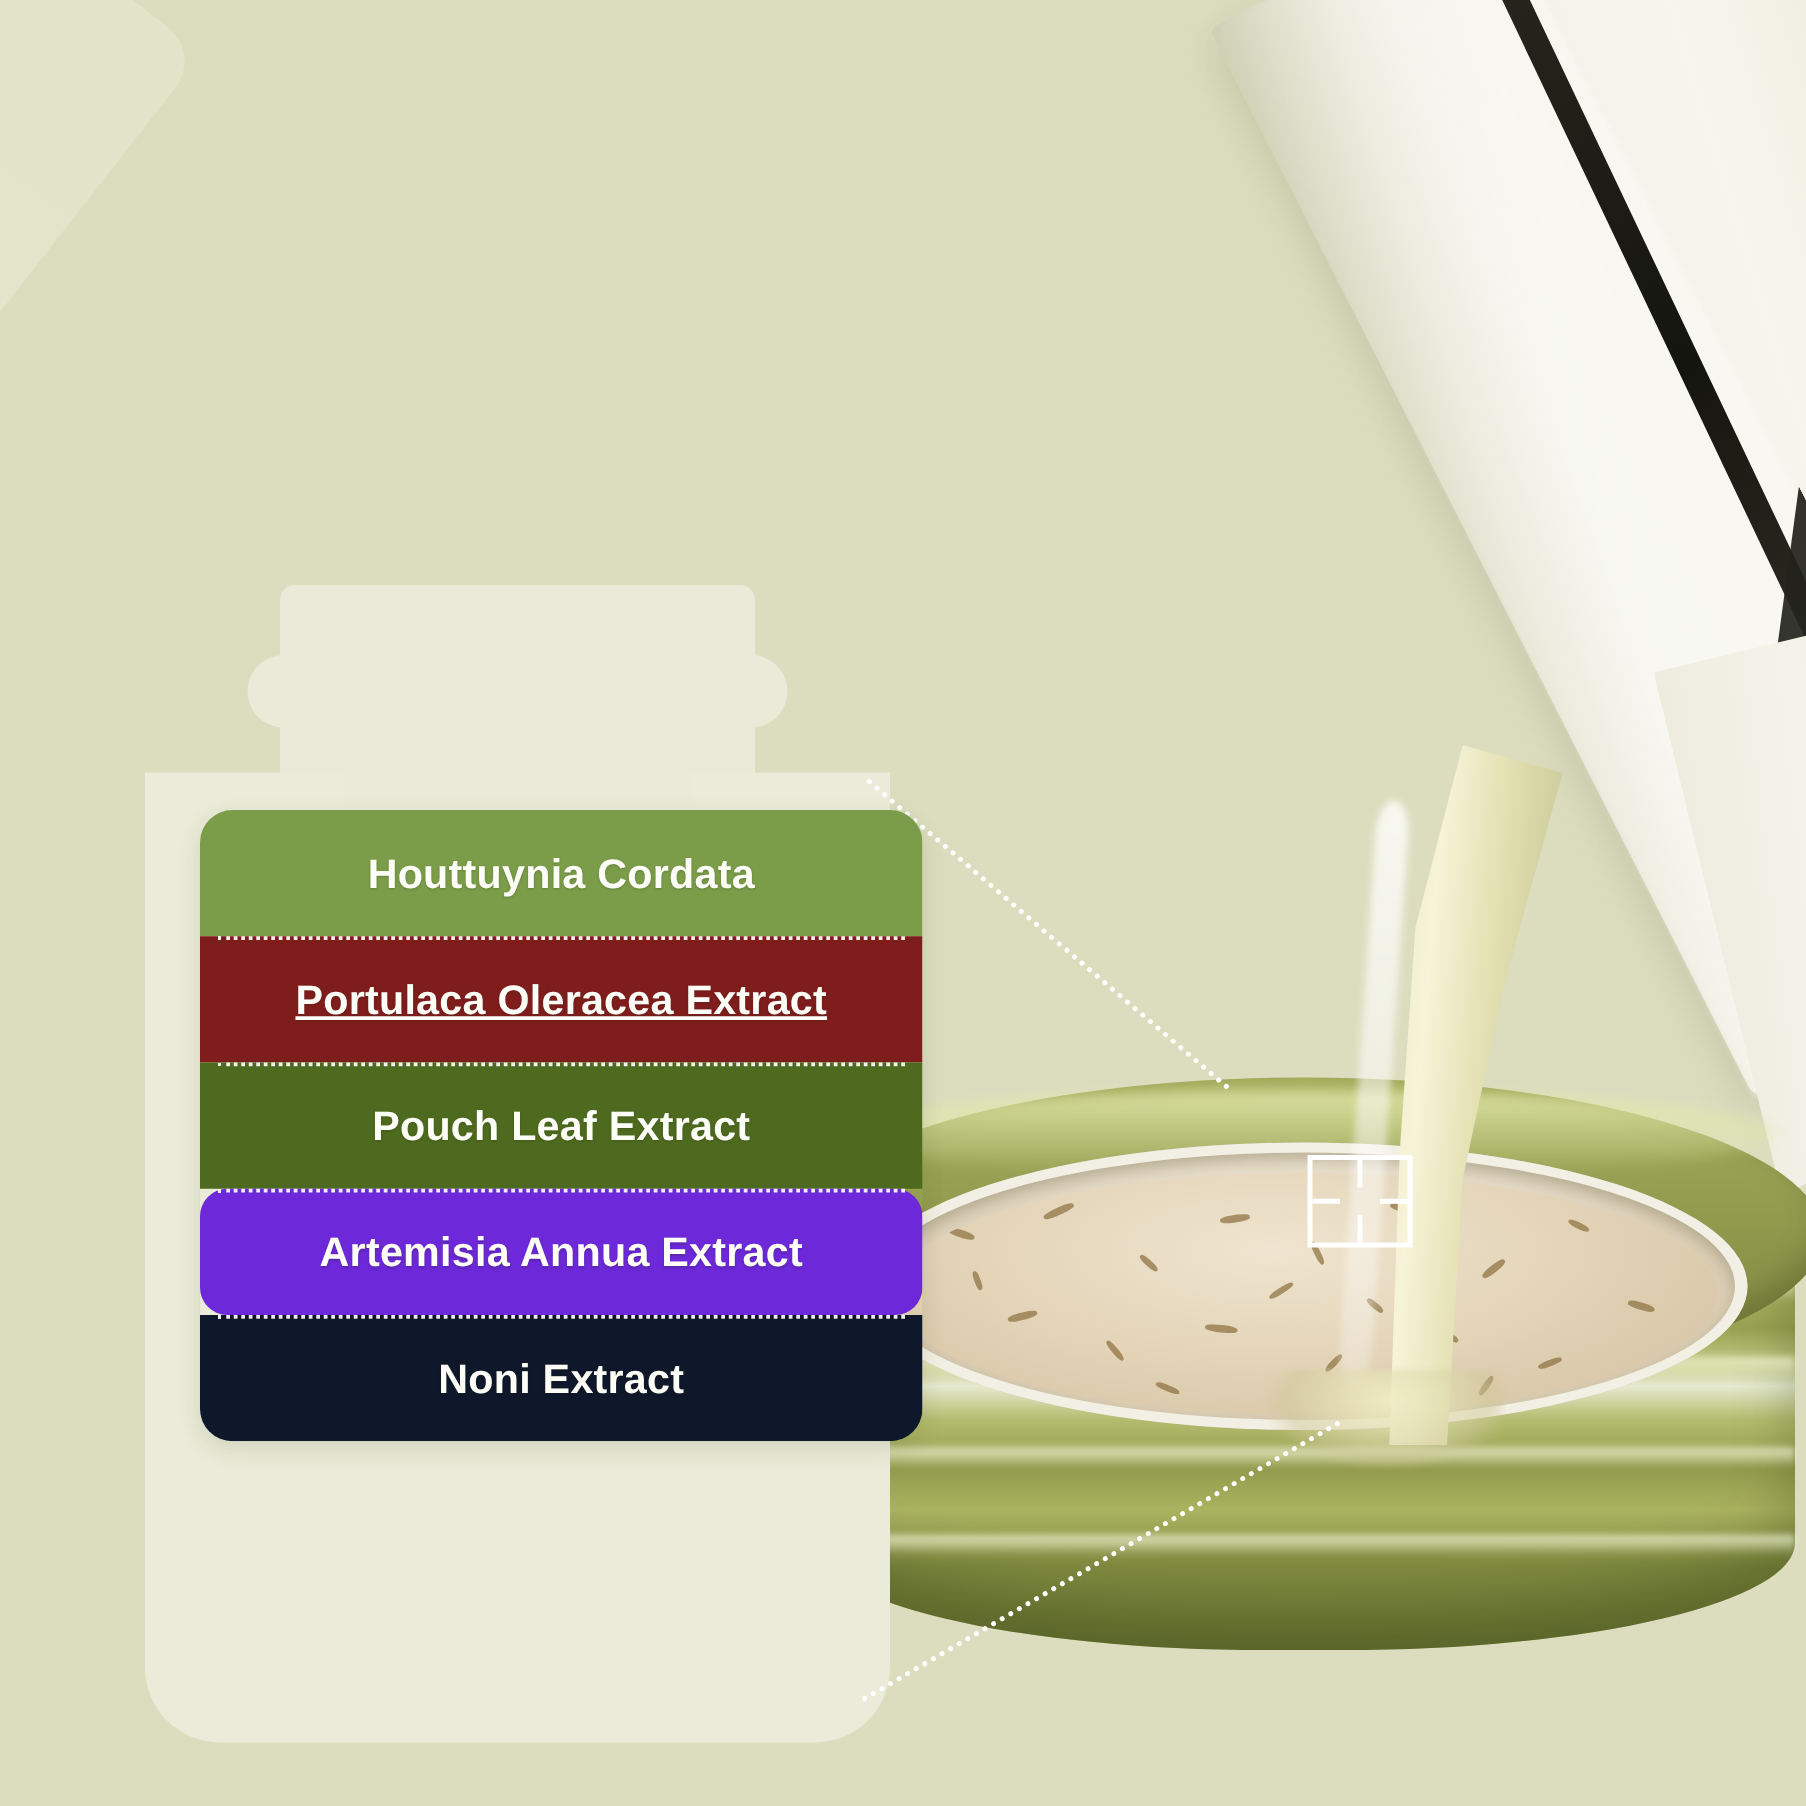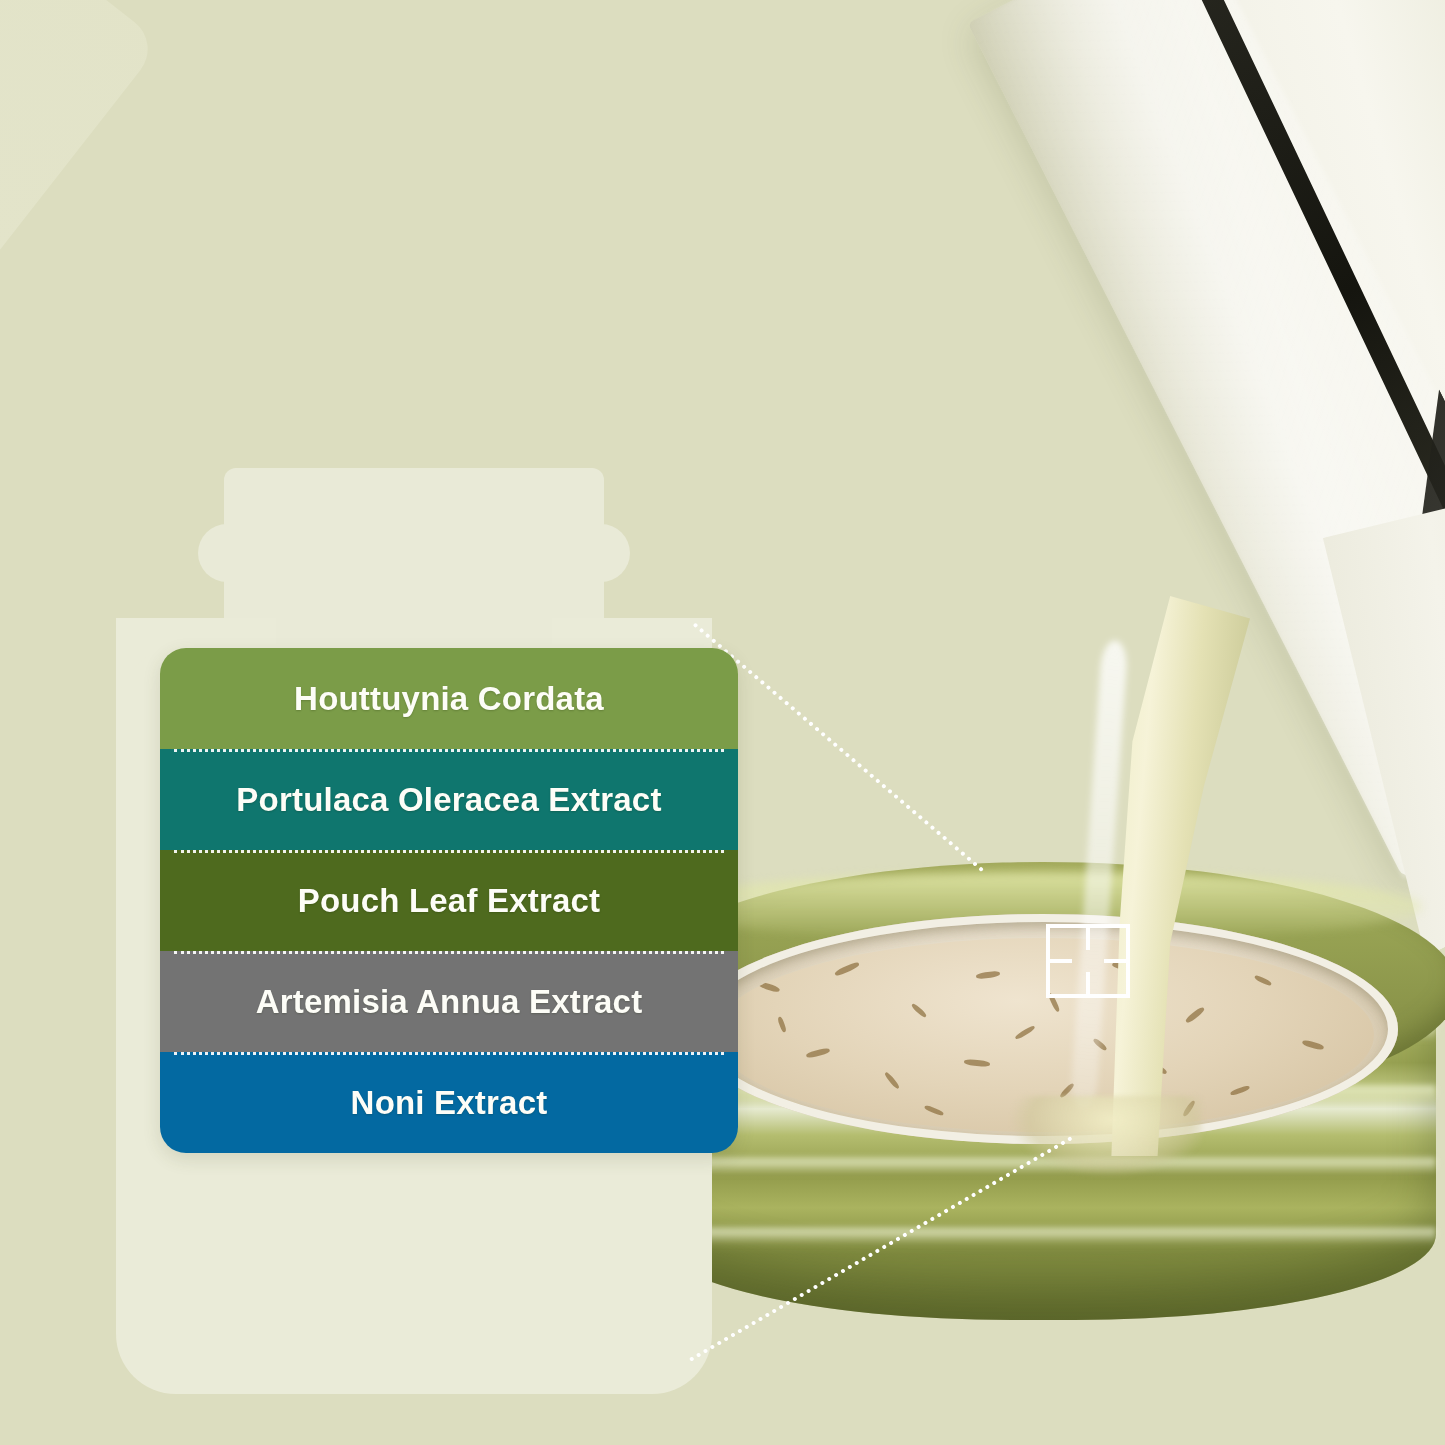--- a/index.html
+++ b/index.html
@@ -257,30 +257,30 @@
   </div>
 
   <div class="leader" style="left:694px;top:622px;width:380px;transform:rotate(40.5deg);"></div>
   <div class="leader" style="left:690px;top:1358px;width:442px;transform:rotate(-30.2deg);"></div>
 
 
   <div class="list" id="ingredient-list">
       <div class="row" style="background: rgb(123, 156, 72); font-size: 33px;">
         <span>Houttuynia Cordata</span>
       </div>
-      <div class="row" style="background: #0f766e; font-size: 33px;">
+      <div class="row" style="background: #7f1d1d; font-size: 33px; text-decoration: underline;">
         <span>Portulaca Oleracea Extract</span>
       </div>
       <div class="row" style="background: rgb(78, 106, 30); font-size: 33px;">
         <span>Pouch Leaf Extract</span>
       </div>
-      <div class="row" style="background: #737373; font-size: 33px;">
+      <div class="row" style="background: #6d28d9; font-size: 33px; border-radius: 22px;">
         <span>Artemisia Annua Extract</span>
       </div>
-      <div class="row" style="background: #0369a1; font-size: 33px;">
+      <div class="row" style="background: #0f172a; font-size: 33px;">
         <span>Noni Extract</span>
       </div>
     </div>
 
   <div class="focus">
     <i class="tick-t"></i>
     <i class="tick-b"></i>
     <i class="tick-l"></i>
     <i class="tick-r"></i>
   </div>

